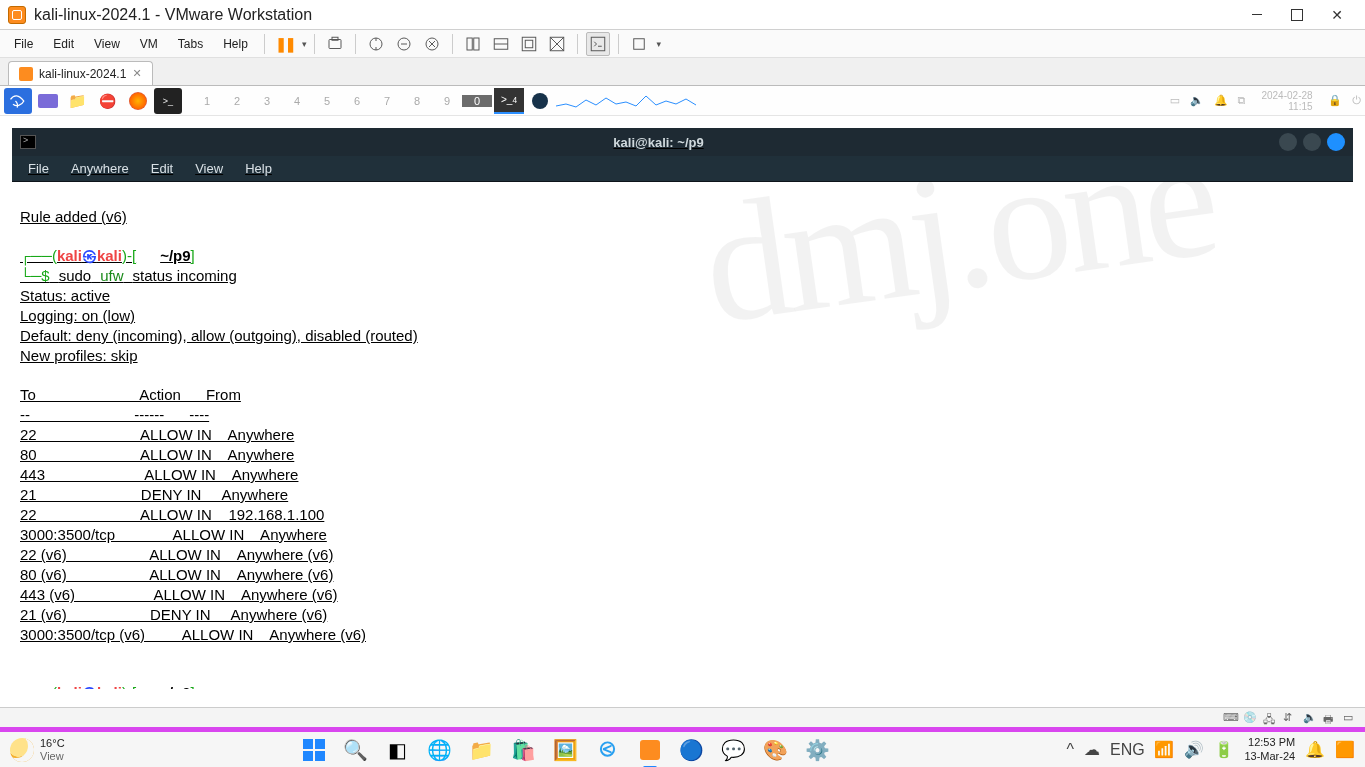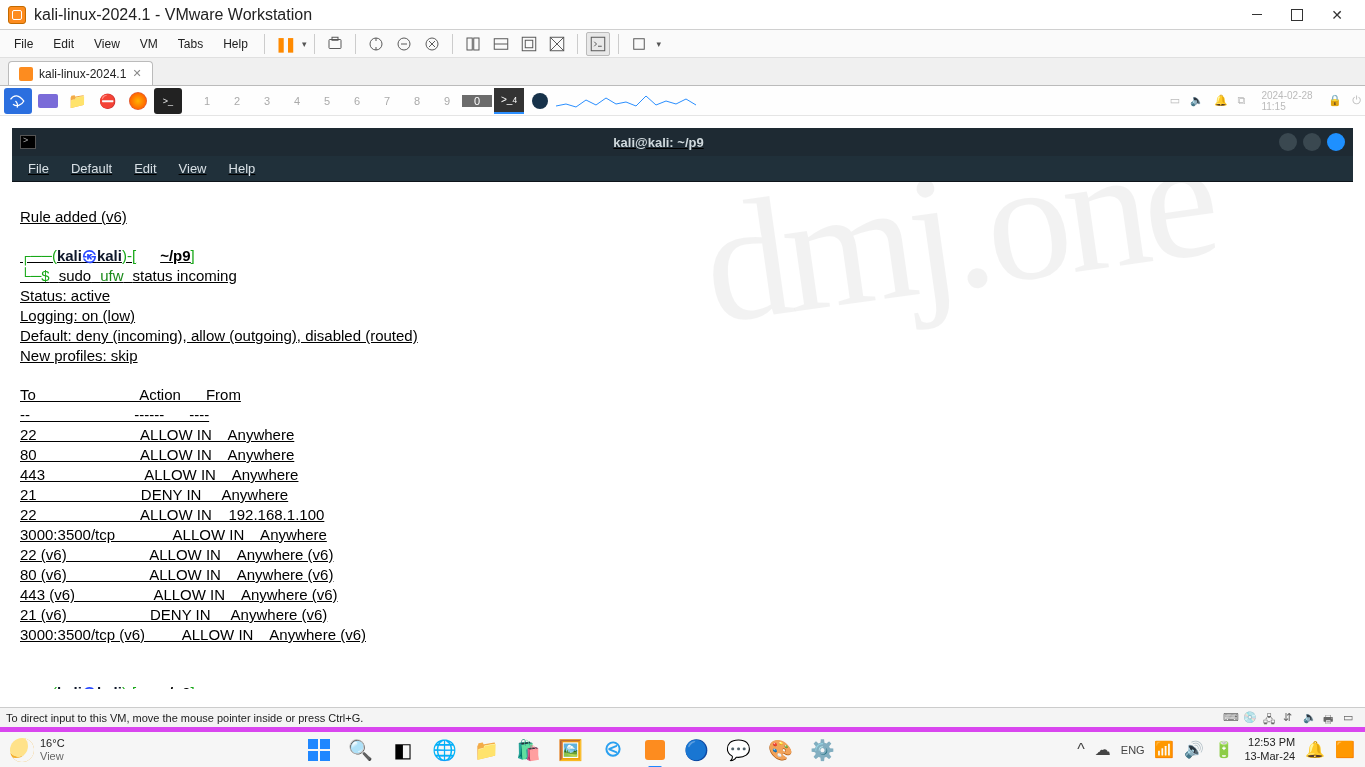--- a/index.html
+++ b/index.html
@@ -36,40 +36,40 @@
 .kali-panel{height:30px;background:#fefefe;display:flex;align-items:center;padding:0 4px;gap:2px;font-size:11px;color:#888;border-bottom:1px solid #e5e5e5;}
 .kali-btn{width:28px;height:26px;display:flex;align-items:center;justify-content:center;border-radius:3px;cursor:pointer;position:relative;}
 .kali-btn.kmenu{background:#2b6fdf;}
 .kali-btn.kmenu svg{width:20px;height:20px;}
 .kali-btn .emoji{font-size:16px;}
 .kali-ws{width:30px;text-align:center;color:#aaa;cursor:pointer;}
 .kali-ws.active{background:#6c6c6c;color:#fff;}
 .kali-term-active{width:30px;height:26px;background:#333;border-bottom:2px solid #2b8fff;display:flex;align-items:center;justify-content:center;color:#fff;font-size:10px;}
 .kali-panel .rspacer{flex:1;}
 .kali-panel .tray{display:flex;align-items:center;gap:10px;color:#bbb;}
-.kali-panel .clock{font-size:10px;color:#bbb;text-align:left;line-height:1.1;margin:16px 6px;}
+.kali-panel .clock{font-size:10px;color:#bbb;text-align:right;line-height:1.1;margin:16px 6px;}
 
 
 .term-win{position:relative;margin:12px;text-decoration:underline;}
 .term-titlebar{height:28px;background:#1e2a33;display:flex;align-items:center;color:#cfd8dc;padding:0 8px;}
 .term-titlebar .ticon{width:16px;height:14px;background:#000;border:1px solid #555;margin-right:8px;position:relative;}
 .term-titlebar .ticon::after{content:">";position:absolute;left:2px;top:-1px;color:#aaa;font-size:9px;}
 .term-titlebar .ttitle{flex:1;text-align:center;font-size:13px;font-weight:600;}
 .term-titlebar .circ{width:18px;height:18px;border-radius:50%;margin-left:6px;cursor:pointer;}
 .term-titlebar .cmin{background:#3a4850;}
 .term-titlebar .cmax{background:#3a4850;}
 .term-titlebar .cclose{background:#1e90ff;}
 
 .term-menubar{height:26px;background:#20303a;display:flex;align-items:center;gap:2px;padding:0 6px;border-bottom:1px solid #0d141a;}
 .term-menubar .tm{color:#d8e0e5;font-size:13px;padding:2px 10px;cursor:pointer;}
 
 .term-body{background:#fff;color:#000;font-family:"DejaVu Sans Mono","Consolas",monospace;font-size:15px;line-height:19px;padding:6px 8px 20px 8px;height:507px;position:relative;white-space:pre;overflow:hidden;}
 .term-body .watermark{position:absolute;right:140px;top:40px;font-family:"Brush Script MT","Segoe Script",cursive;font-size:170px;color:rgba(0,0,0,0.05);transform:rotate(-8deg);pointer-events:none;letter-spacing:-6px;}
 .pr-l1{color:#18a818;}
-.pr-user{color:#0f172a;font-weight:bold;}
+.pr-user{color:#ef4444;font-weight:bold;}
 .pr-sym{color:#2848ff;font-weight:bold;}
 .pr-path{color:#000;font-weight:bold;padding-left:24px;}
 .cmd-sudo{color:#000000;text-decoration:underline;}
 .cmd-ufw{color:#1a8a1a;text-align:center;}
 
 
 .vmw-status{position:absolute;left:0;right:0;top:707px;height:20px;background:#f4f4f4;border-top:1px solid #ccc;display:flex;align-items:center;font-size:11px;padding:0 6px;color:#222;}
 .vmw-status .sp{flex:1;}
 .vmw-status .sic{width:16px;height:14px;margin-left:4px;color:#666;}
 
@@ -241,21 +241,21 @@
 <div class="term-win">
   <div class="term-titlebar">
     <div class="ticon"></div>
     <div class="ttitle">kali@kali: ~/p9</div>
     <div class="circ cmin"></div>
     <div class="circ cmax"></div>
     <div class="circ cclose"></div>
   </div>
   <div class="term-menubar">
     <span class="tm">File</span>
-    <span class="tm">Default</span>
+    <span class="tm">Anywhere</span>
     <span class="tm">Edit</span>
     <span class="tm">View</span>
     <span class="tm">Help</span>
   </div>
   <div class="term-body">
 <div class="watermark">dmj.one</div><span>Rule added (v6)</span>
 
 <span class="pr-l1">┌──(</span><span class="pr-user">kali</span><span class="pr-sym">㉿</span><span class="pr-user">kali</span><span class="pr-l1">)-[</span><span class="pr-path">~/p9</span><span class="pr-l1">]</span>
 <span class="pr-l1">└─$</span> <span class="cmd-sudo">sudo</span> <span class="cmd-ufw">ufw</span> <span>status incoming</span>
 <span id="out-lines">Status: active
@@ -277,21 +277,20 @@
 21 (v6)                    DENY IN     Anywhere (v6)
 3000:3500/tcp (v6)         ALLOW IN    Anywhere (v6)
 </span>
 
 <span class="pr-l1">┌──(</span><span class="pr-user">kali</span><span class="pr-sym">㉿</span><span class="pr-user">kali</span><span class="pr-l1">)-[</span><span class="pr-path">~/p9</span><span class="pr-l1">]</span>
  
 </div>
 </div>
 
 <div class="vmw-status">
-  <span>To direct input to this VM, move the mouse pointer inside or press Ctrl+G.</span>
   <span class="sp"></span>
   <span class="sic">⌨</span>
   <span class="sic">💿</span>
   <span class="sic">🖧</span>
   <span class="sic">⇵</span>
   <span class="sic">🔈</span>
   <span class="sic">🖶</span>
   <span class="sic">▭</span>
 </div>
 
@@ -328,21 +327,21 @@
     <div class="tbtn">🔵</div>
     <div class="tbtn">
         <span style="color:#25d366">💬</span>
       </div>
     <div class="tbtn">🎨</div>
     <div class="tbtn">⚙️</div>
   </div>
   <div class="tray">
     <span>^</span>
     <span>☁</span>
-    <span style="font-size:11px">ENG</span>
+    <span style="font-size:16px">ENG</span>
     <span>📶</span>
     <span>🔊</span>
     <span>🔋</span>
     <div class="dt">
       <div>12:53 PM</div>
       <div>13-Mar-24</div>
     </div>
     <span>🔔</span>
     <span>🟧</span>
   </div>

